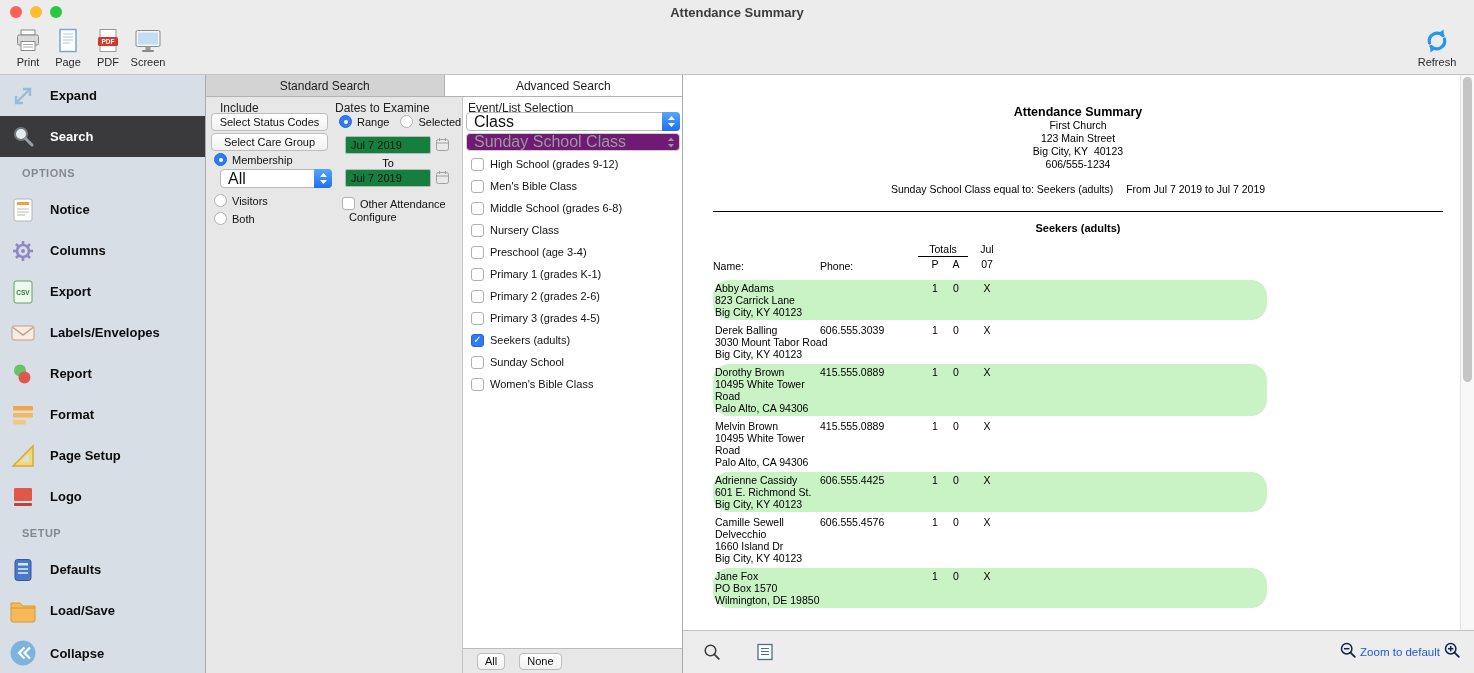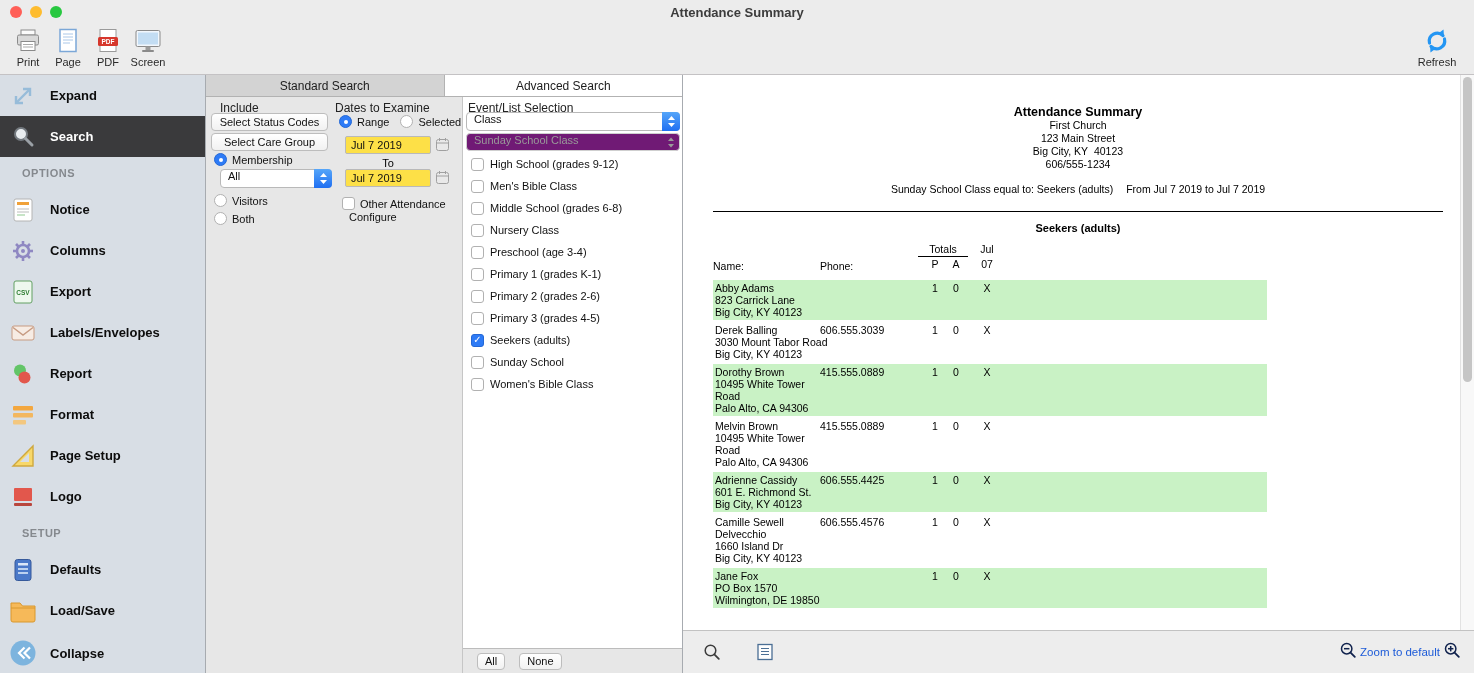--- a/index.html
+++ b/index.html
@@ -53,28 +53,28 @@
   .btn { background:linear-gradient(#ffffff,#f1f1f1); border:1px solid #bdbdbd; border-radius:4px;
          font-size:11px; color:#111; display:flex; align-items:center; justify-content:center; }
   .radio-row { position:absolute; display:flex; align-items:center; gap:5px; font-size:11px; color:#111; }
   .radio { width:13px; height:13px; border-radius:50%; background:#fff; border:1px solid #b1b1b1; flex:none; }
   .radio.on { background:#2e7bf6; border-color:#2468d6; position:relative; }
   .radio.on::after { content:""; position:absolute; left:3.5px; top:3.5px; width:4px; height:4px;
                      border-radius:50%; background:#fff; }
   .cb { width:13px; height:13px; border-radius:3px; background:#fff; border:1px solid #b1b1b1; flex:none;
         display:flex; align-items:center; justify-content:center; font-size:10px; color:#fff; line-height:1; }
   .cb.on { background:#2e7bf6; border-color:#2468d6; }
-  .popup { position:absolute; background:#fff; border:1px solid #b9b9b9; border-radius:4px; font-size:11px;
-           color:#111; display:flex; align-items:flex-start; padding-left:7px; }
+  .popup { position:absolute; background:#fff; border:1px solid #b9b9b9; border-radius:4px; font-size:16px;
+           color:#111; display:flex; align-items:center; padding-left:7px; }
   .popup-chev { position:absolute; right:-1px; top:-1px; bottom:-1px; width:18px;
                 background:linear-gradient(#56a6f9,#1f6ff2); border-radius:0 4px 4px 0;
                 display:flex; align-items:center; justify-content:center; }
   .popup.disabled { color:#999; background:#701a75; border-color:#cfcfcf; }
   .popup.disabled .popup-chev { background:none; }
-  .datefield { position:absolute; background:#fde047; border:1px solid #b9b9b9; border-radius:2px;
+  .datefield { position:absolute; background:#15803d; border:1px solid #b9b9b9; border-radius:2px;
                font-size:11px; color:#111; display:flex; align-items:center; padding-left:5px; }
   .check-row { height:22px; display:flex; align-items:center; gap:6px; padding-left:8px;
                font-size:11px; color:#111; }
   .event-footer { margin-top:auto; height:25px; background:#e7e7e7; border-top:1px solid #bcbcbc;
                   display:flex; align-items:center; gap:14px; padding-left:14px; }
   .small-btn { height:17px; padding:0 7px; }
 
   
   .report-pane { flex:1; position:relative; background:#fff; }
   .report-view { position:absolute; left:0; top:0; right:14px; bottom:43px; overflow:hidden; }
@@ -90,21 +90,21 @@
   .h-totals { position:absolute; left:205px; top:1px; width:50px; text-align:center;
               border-bottom:1px solid #000; padding-bottom:1px; }
   .h-jul  { position:absolute; left:261px; top:1px;  width:26px; text-align:center; }
   .h-p    { position:absolute; left:216px; top:16px; width:12px; text-align:center; }
   .h-a    { position:absolute; left:236px; top:16px; width:14px; text-align:center; }
   .h-day  { position:absolute; left:261px; top:16px; width:26px; text-align:center; }
   .h-name { position:absolute; left:0;     top:18px; }
   .h-phone{ position:absolute; left:107px; top:18px; }
   .rpt-rows { margin-top:4px; }
   .rrow { position:relative; width:554px; padding:2px 0; margin-bottom:2px; font-size:10.5px;
-          line-height:12px; color:#000; }
+          line-height:12px; color:#000;border-radius:16px; }
   .rrow.hl { background:#c9f2c5; }
   .c-name { padding-left:2px; }
   .c-phone{ position:absolute; left:107px; top:2px; }
   .c-p    { position:absolute; left:216px; top:2px; width:12px; text-align:center; }
   .c-a    { position:absolute; left:236px; top:2px; width:14px; text-align:center; }
   .c-mark { position:absolute; left:261px; top:2px; width:26px; text-align:center; }
   .report-scrollbar { position:absolute; right:0; top:0; bottom:43px; width:14px; background:#f8f8f8;
                       border-left:1px solid #e2e2e2; }
   .scroll-thumb { position:absolute; left:2px; top:2px; width:9px; height:305px; background:#c5c5c5;
                   border-radius:5px; }

